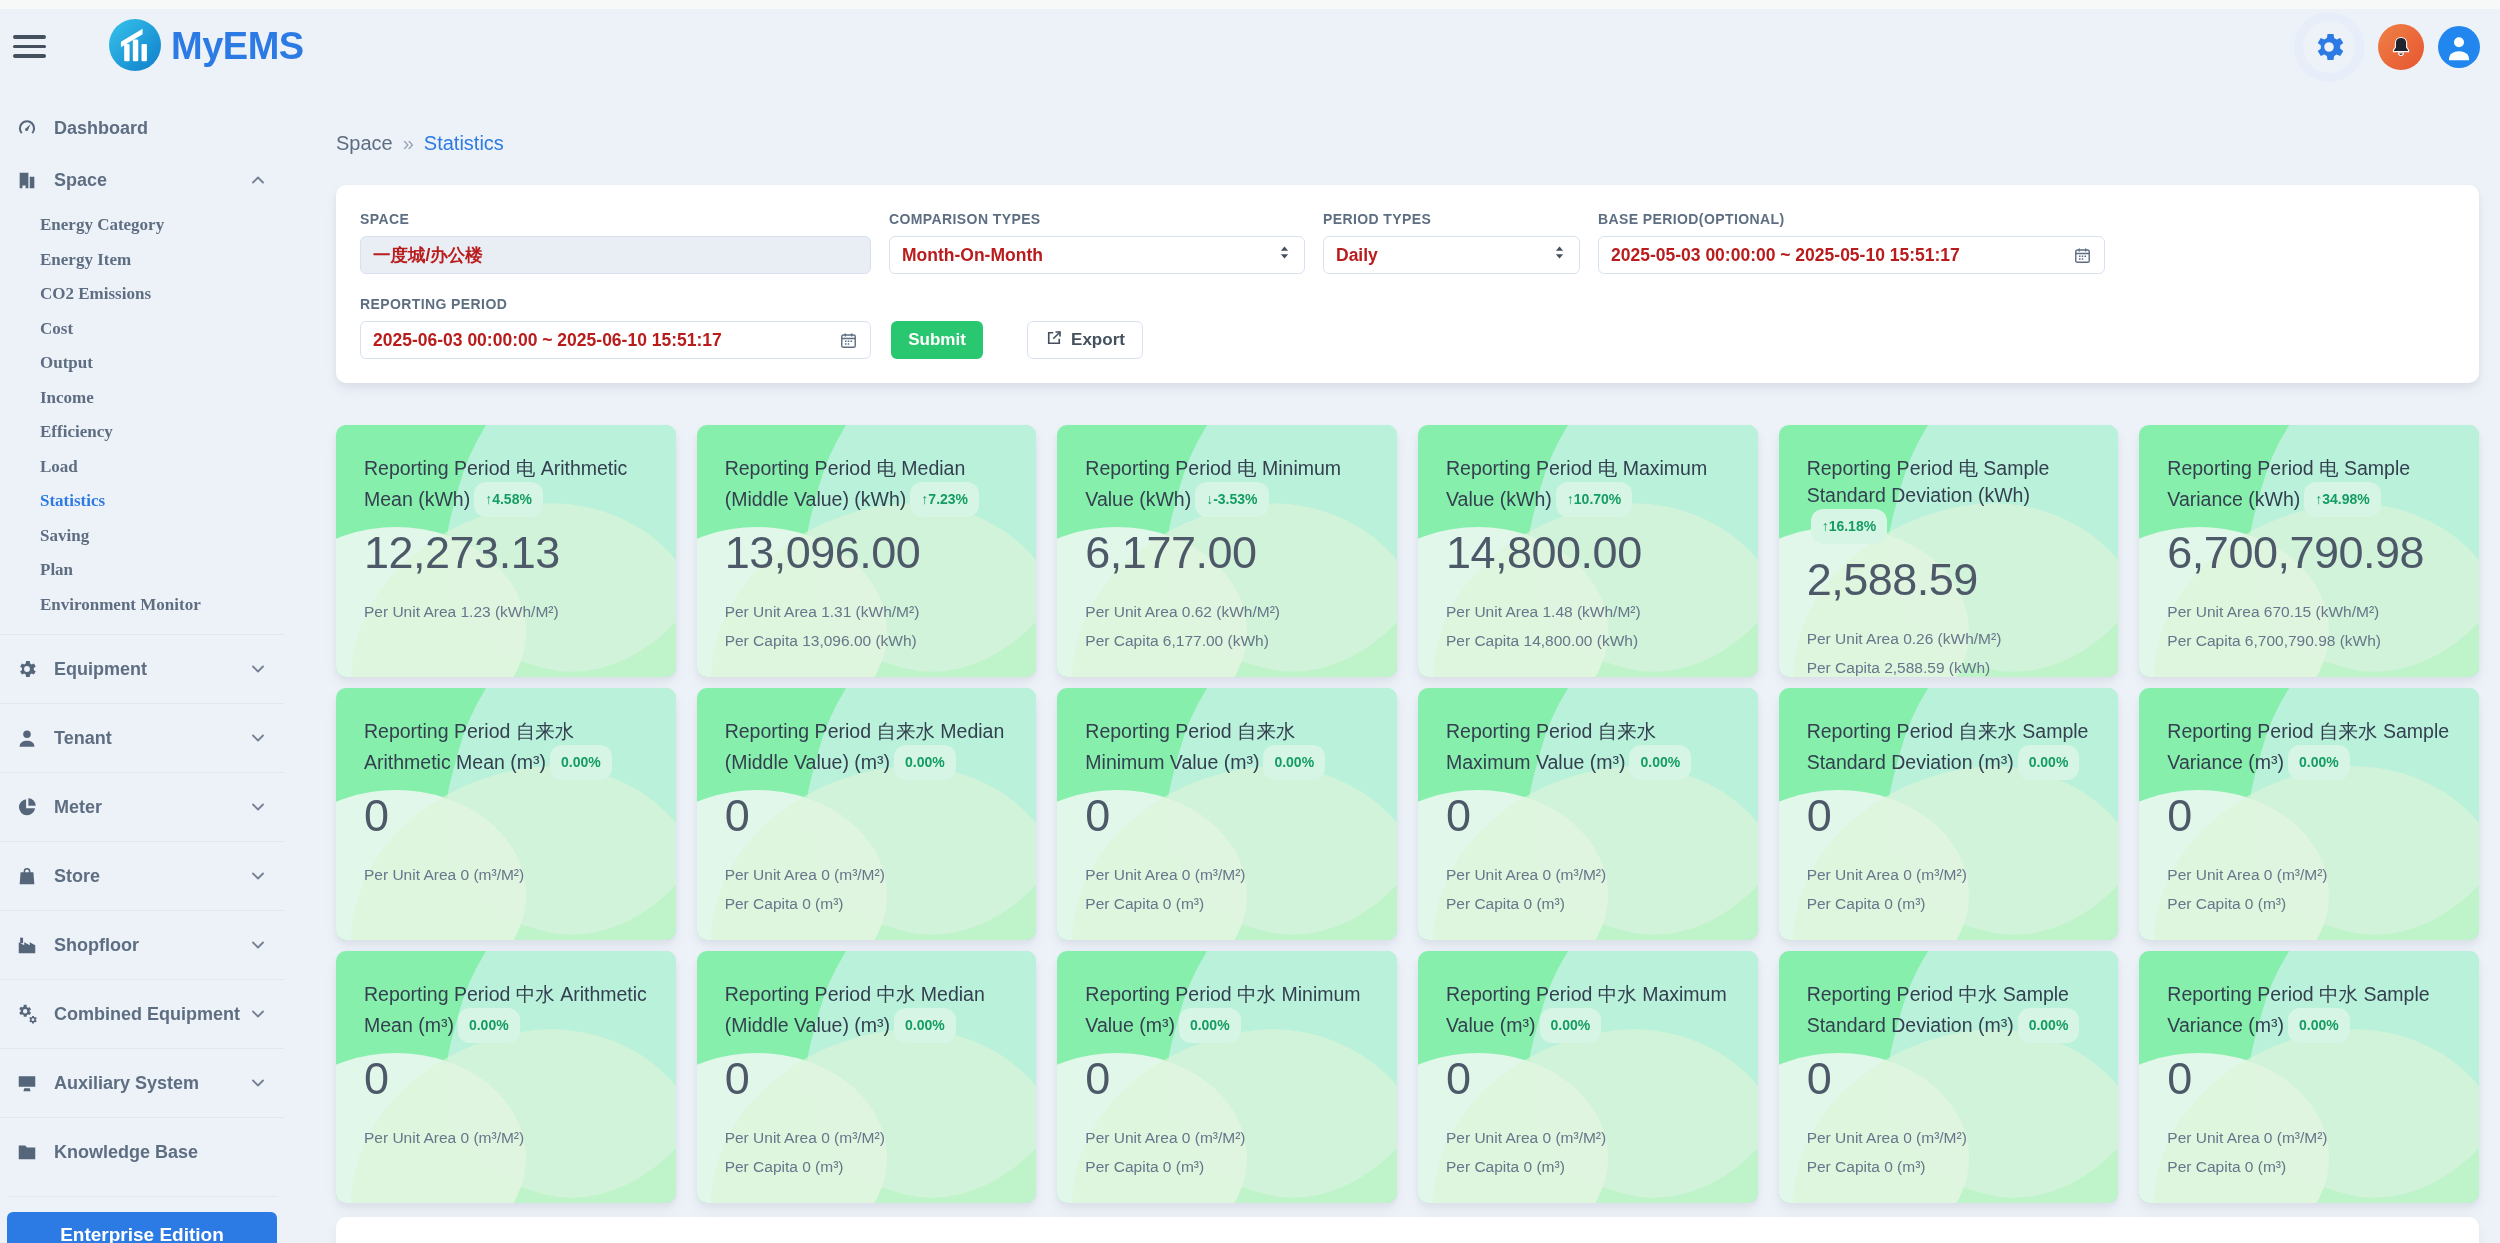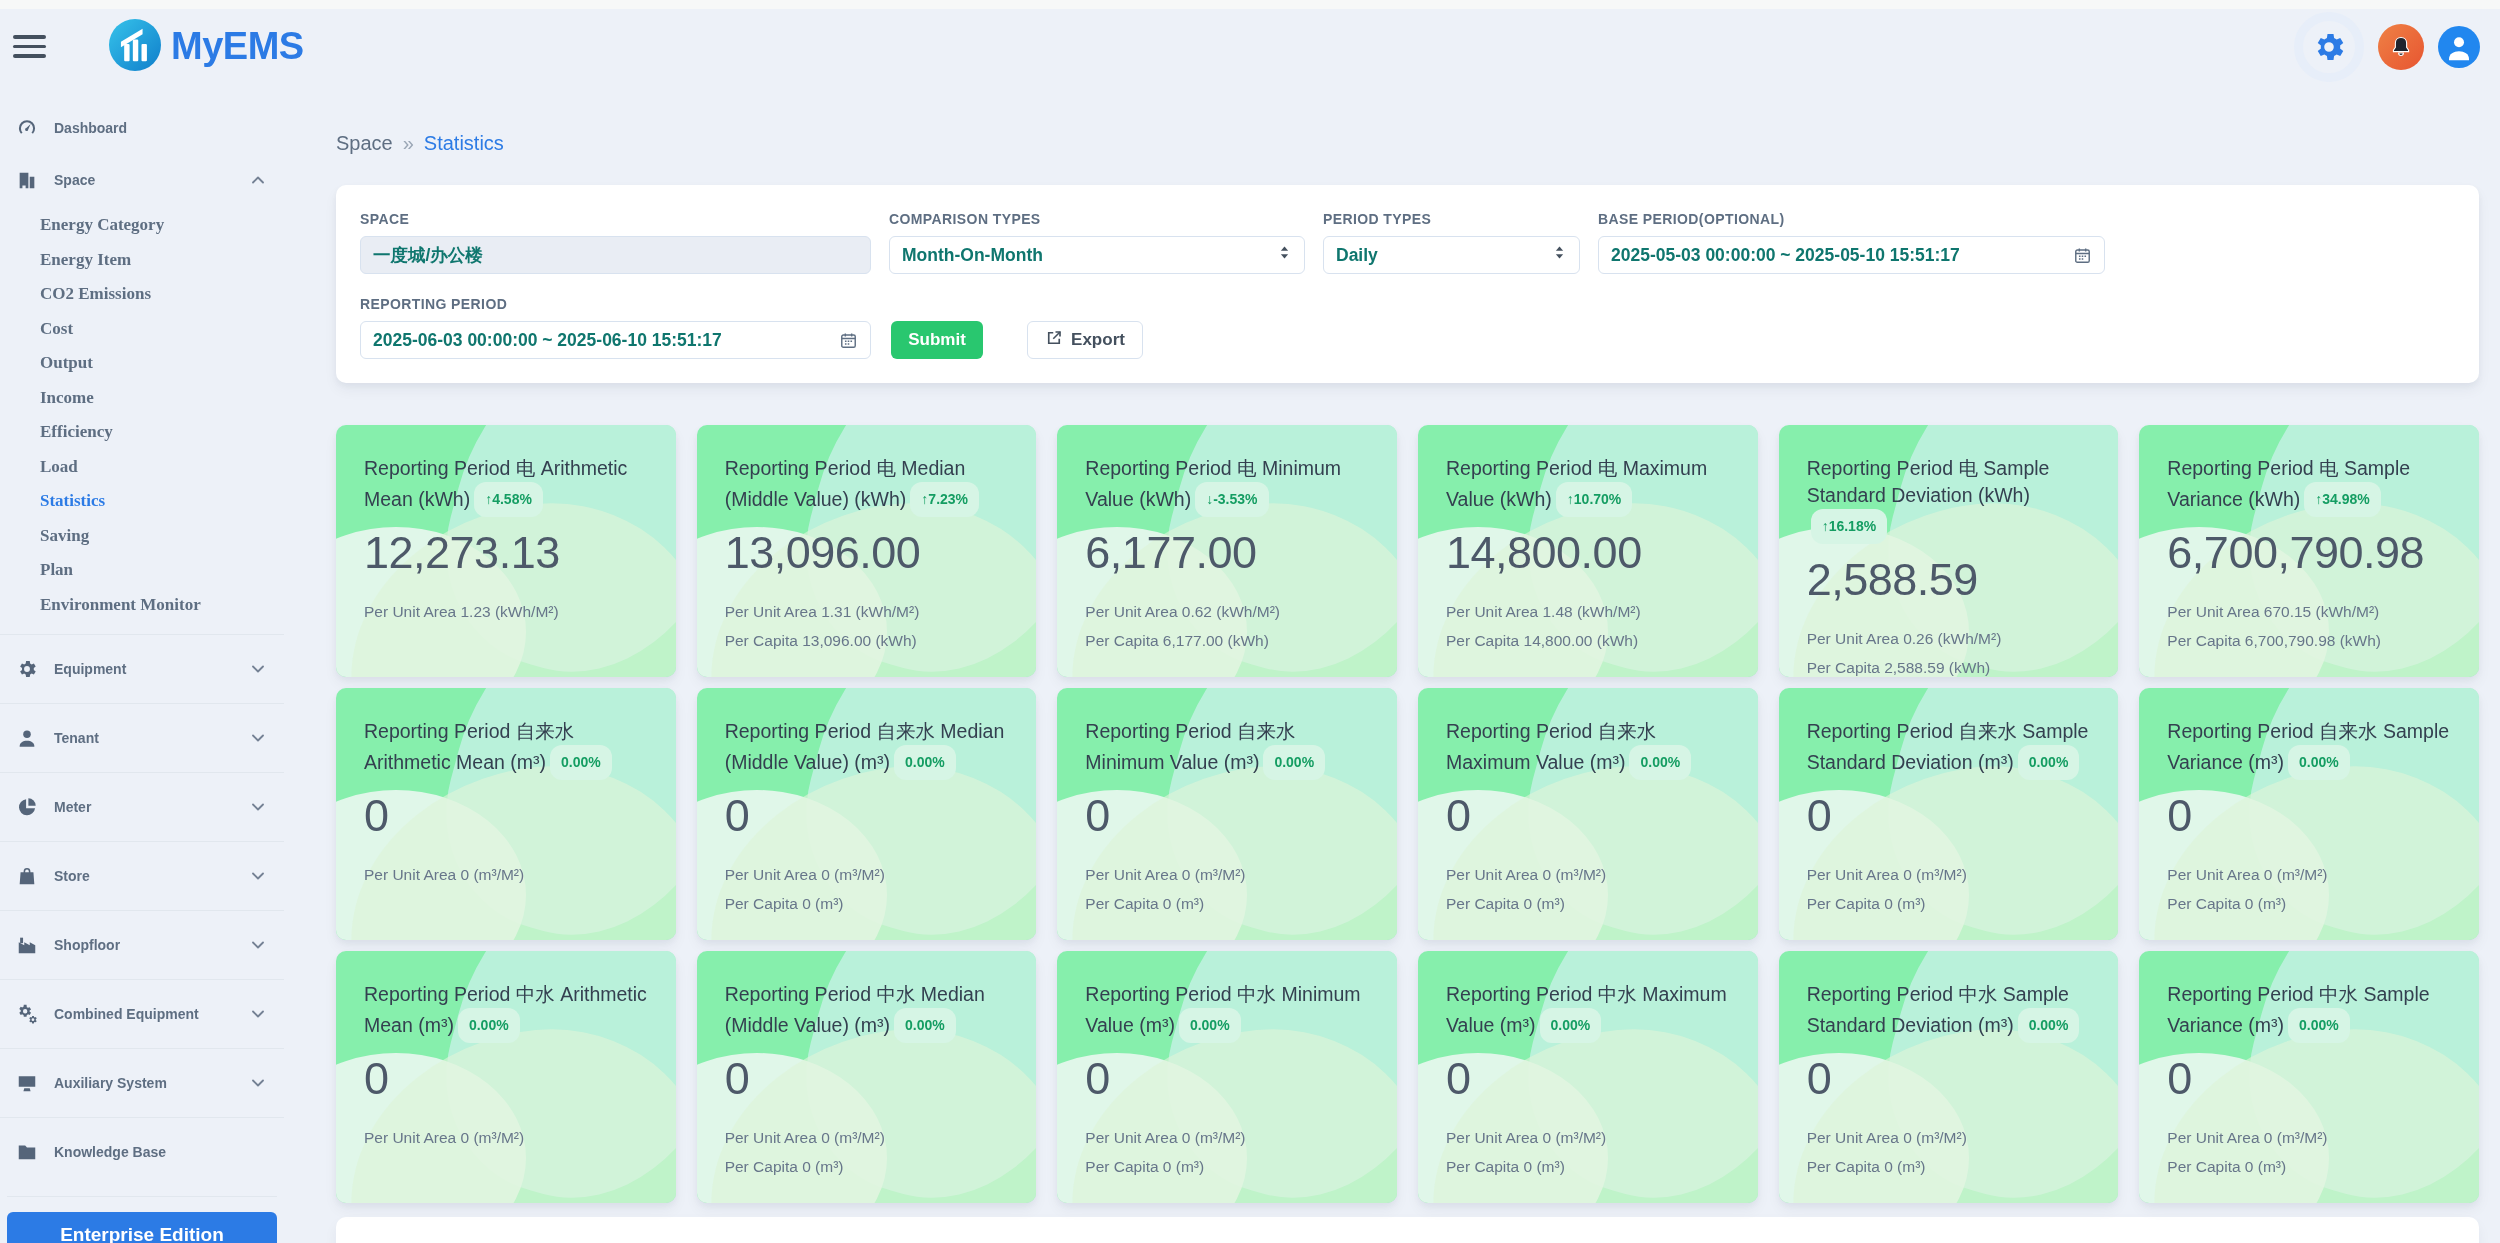--- a/index.html
+++ b/index.html
@@ -17,42 +17,42 @@
   .nav-right { margin-left:auto; display:flex; align-items:center; gap:14px; }
   .nav-btn { background:none; border:none; cursor:pointer; display:flex; align-items:center; justify-content:center; }
   .gear-halo { width:70px; height:70px; border-radius:50%; border:9px solid #e7eef9; display:flex; align-items:center; justify-content:center; }
   .bell-circle { width:46px; height:46px; border-radius:50%; background:linear-gradient(135deg,#ef8145,#e75531); display:flex; align-items:center; justify-content:center; }
   .avatar-circle { width:42px; height:42px; border-radius:50%; background:#2187ef; display:flex; align-items:center; justify-content:center; overflow:hidden; }
 
   
   .sidebar { position:absolute; left:0; top:80px; bottom:0; width:284px; padding:22px 0 0 0; }
   .side-item { height:52px; display:flex; align-items:center; padding:0 16px 0 14px; cursor:pointer; color:#5e6e82; }
   .side-icon { width:26px; display:flex; justify-content:center; margin-right:14px; color:#55657a; }
-  .side-label { font-size:14px; font-weight:600; }
+  .side-label { font-size:18px; font-weight:600; }
   .side-chevron { margin-left:auto; color:#748194; display:flex; }
   .side-chevron.up svg { transform:rotate(180deg); }
   .side-sub { padding:2px 0 12px 0;font-family:Liberation Serif, serif; }
   .side-sub-item { height:34.5px; display:flex; align-items:center; padding-left:40px; font-size:17px; font-weight:600; color:#5e6e82; cursor:pointer; }
   .side-sub-item.active { color:#2c7be5; }
   .side-block.bordered { border-top:1px solid #e1e7ee; margin:0 0 0 0; }
   .side-block.bordered .side-item { height:68px; }
   .enterprise-wrap { position:absolute; top:1196px; left:7px; width:270px; border-top:1px solid #e1e7ee; padding-top:15px; }
   .enterprise-btn { width:100%; height:46px; background:#2c7be5; color:#fff; font-size:19px; font-weight:700; border:none; border-radius:6px; cursor:pointer; font-family:"Liberation Sans",sans-serif; }
 
   
   .main { position:absolute; left:336px; right:21px; top:80px; }
   .breadcrumb { margin-top:52px; font-size:20px; color:#5e6e82; display:flex; gap:10px; align-items:center; }
   .breadcrumb .sep { color:#9aa6b5; }
   .breadcrumb .cur { color:#2c7be5; }
 
   .filter-card { margin-top:30px; background:#fff; border-radius:10px; height:198px; box-shadow:0 7px 14px rgba(24,36,60,.05), 0 3px 6px rgba(24,36,60,.04); padding:26px 24px; }
   .f-row { display:flex; column-gap:18px; }
   .f-row2 { margin-top:22px; align-items:flex-end; }
   .f-label { font-size:14px; font-weight:700; color:#5e6e82; letter-spacing:.4px; margin-bottom:9px; }
-  .control { height:38px; border:1px solid #d8e2ef; border-radius:6px; background:#fff; display:flex; align-items:center; padding:0 12px; font-size:17.5px; font-weight:600; color:#0f766e; }
+  .control { height:38px; border:1px solid #d8e2ef; border-radius:6px; background:#fff; display:flex; align-items:center; padding:0 12px; font-size:17.5px; font-weight:600; color:#b91c1c; }
   .f-space { width:511px; }
   .f-comp { width:416px; }
   .f-period { width:257px; }
   .f-base { width:507px; }
   .f-report { width:511px; }
   input.control { width:100%; background:#e9edf4; border-color:#d8e2ef; font-family:"Liberation Sans",sans-serif; }
   .select-box { justify-content:space-between; cursor:pointer; }
   .date-box { justify-content:space-between; cursor:pointer; }
   .date-box .cal { color:#5e6e82; display:flex; }
   .btn { height:38px; border-radius:6px; font-size:17px; font-weight:700; cursor:pointer; font-family:"Liberation Sans",sans-serif; display:flex; align-items:center; justify-content:center; }

